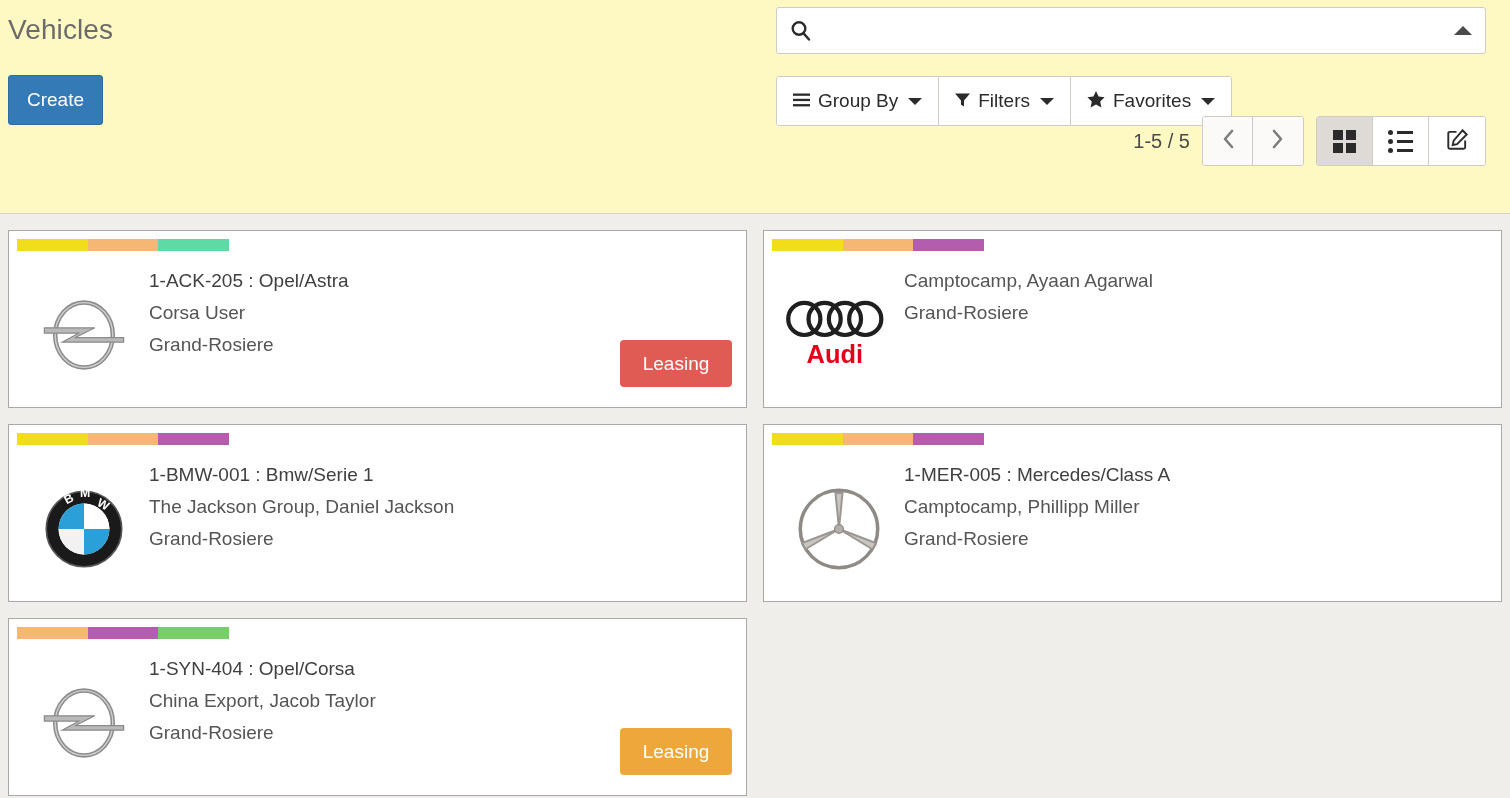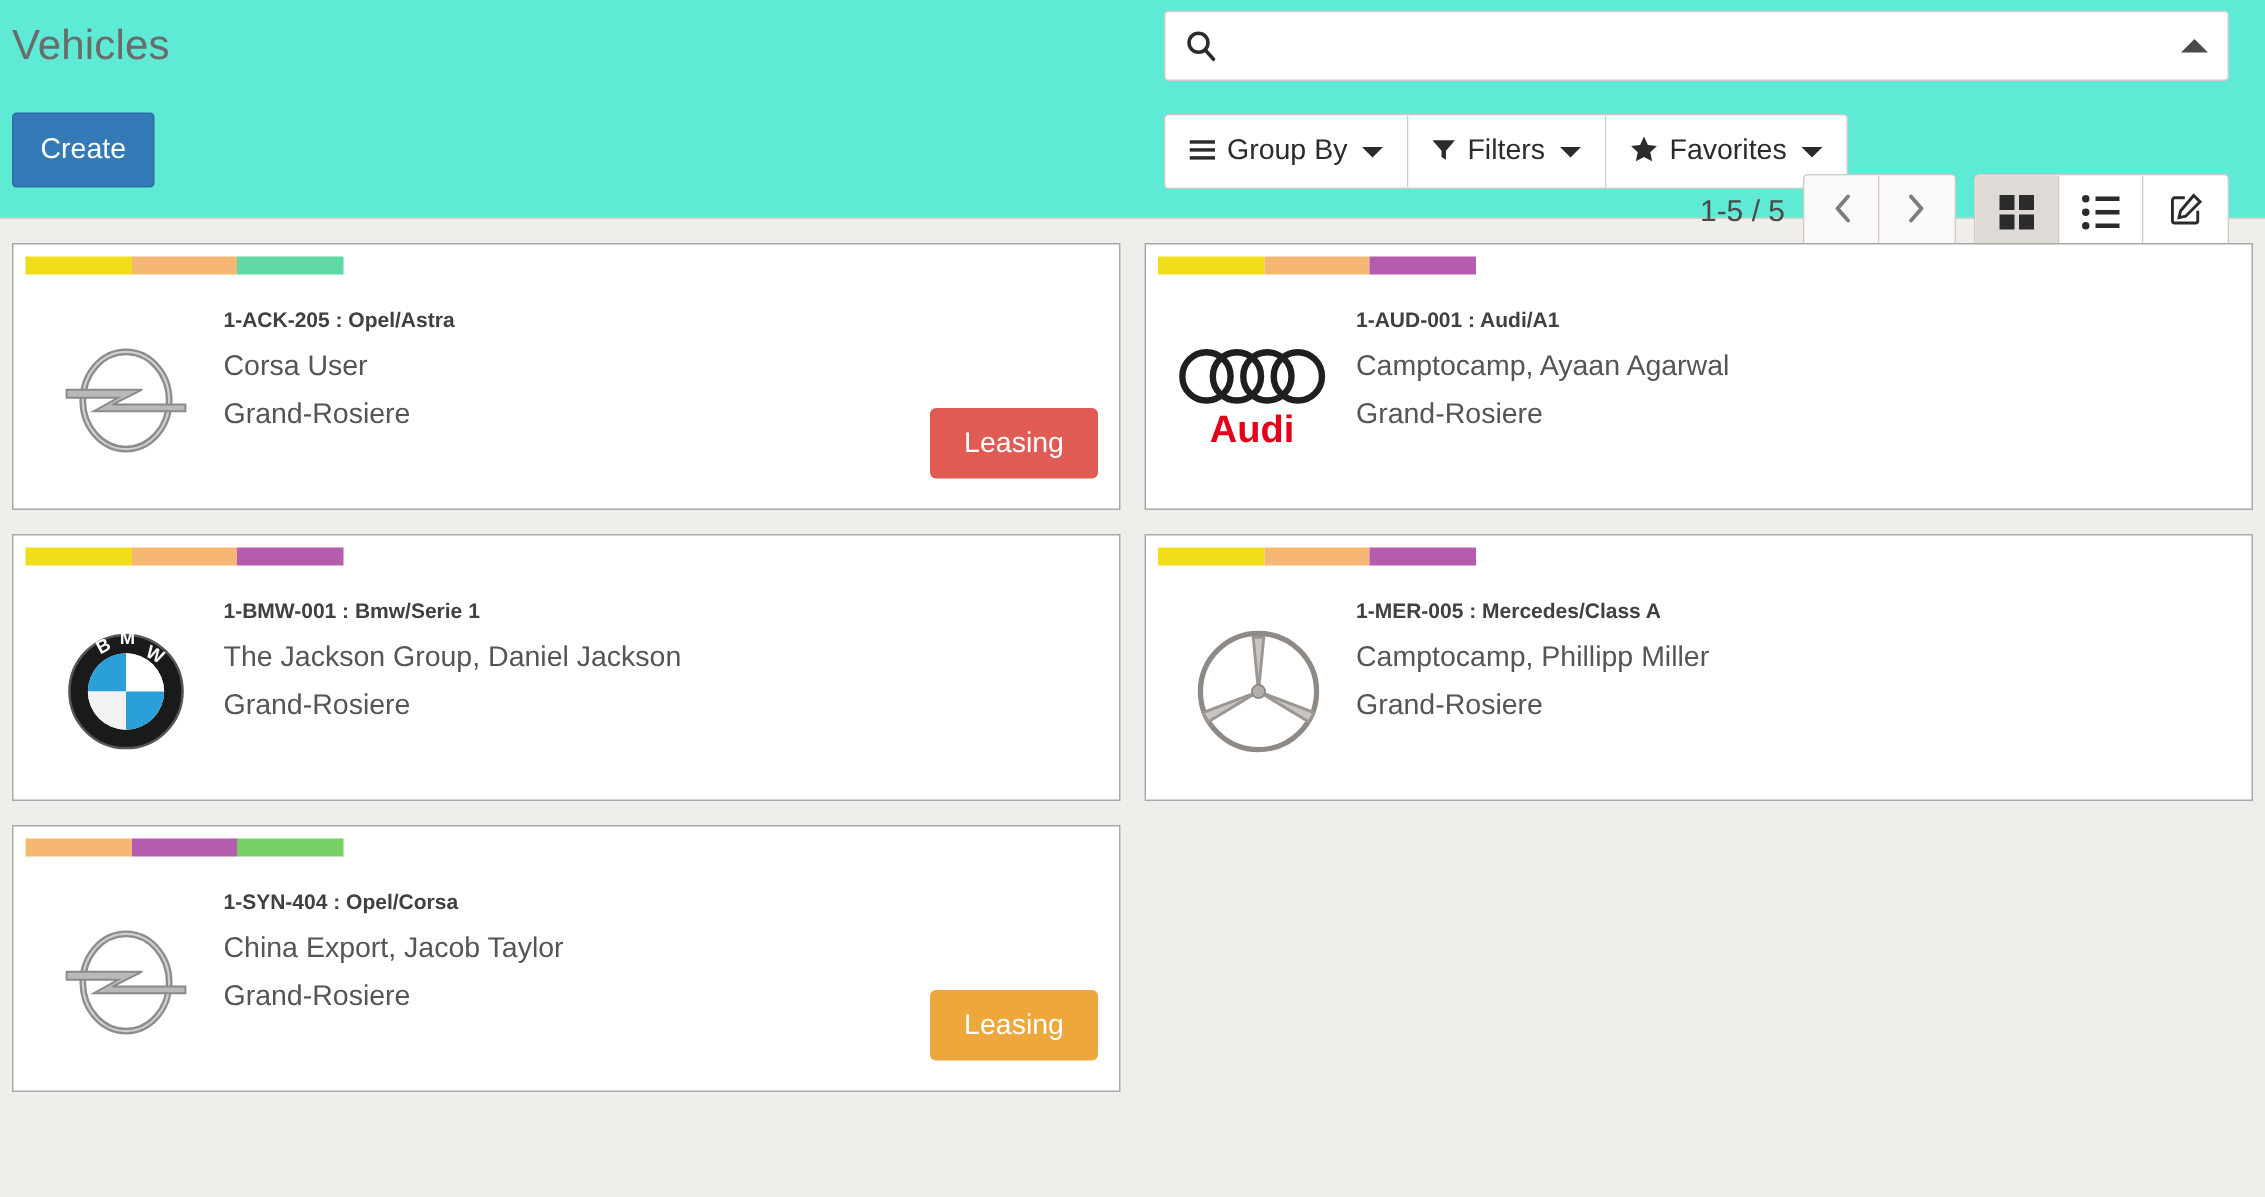--- a/index.html
+++ b/index.html
@@ -7,22 +7,22 @@
     width: 1510px;
     height: 798px;
     background: #f0eeeb;
     font-family: "Liberation Sans", sans-serif;
     overflow: hidden;
   }
 
   
   .control-panel {
     position: relative;
-    height: 146px;
-    background: #5eead4;
+    height: 214px;
+    background: #fef9c3;
     border-bottom: 1px solid #d5d2ce;
   }
 
   .page-title {
     position: absolute;
     left: 8px;
     top: 14px;
     font-size: 28px;
     font-weight: 400;
     color: #6b6b6b;
@@ -239,22 +239,22 @@
     width: 130px;
     flex: none;
     display: flex;
     align-items: center;
     justify-content: center;
     padding-top: 10px;
     text-decoration: underline;
   }
   .card-text { flex: 1; padding-top: 6px; }
   .card-title {
-    font-size: 14px;
-    font-weight: bold;
+    font-size: 19px;
+    font-weight: normal;
     color: #404040;
     line-height: 32px;
     white-space: nowrap;
   }
   .card-line {
     font-size: 19px;
     color: #555555;
     line-height: 32px;
     white-space: nowrap;
   }
@@ -478,21 +478,20 @@
             <g fill="none" stroke="#1f1f1f" stroke-width="5">
               <circle cx="24" cy="26" r="19"></circle>
               <circle cx="48" cy="26" r="19"></circle>
               <circle cx="72" cy="26" r="19"></circle>
               <circle cx="96" cy="26" r="19"></circle>
             </g>
             <text x="60" y="78" fill="#e3001b" font-size="30" font-weight="bold" font-family="Liberation Sans, sans-serif" text-anchor="middle">Audi</text>
           </svg>
         </div>
         <div class="card-text">
-          <div class="card-title">1-AUD-001 : Audi/A1</div>
           <div class="card-line">Camptocamp, Ayaan Agarwal</div>
           <div class="card-line">Grand-Rosiere</div>
         </div>
       </div>
     </div>
 
     <div class="card">
       <div class="stripes">
         <span style="background:#f2dd1b"></span>
         <span style="background:#f7b774"></span>

